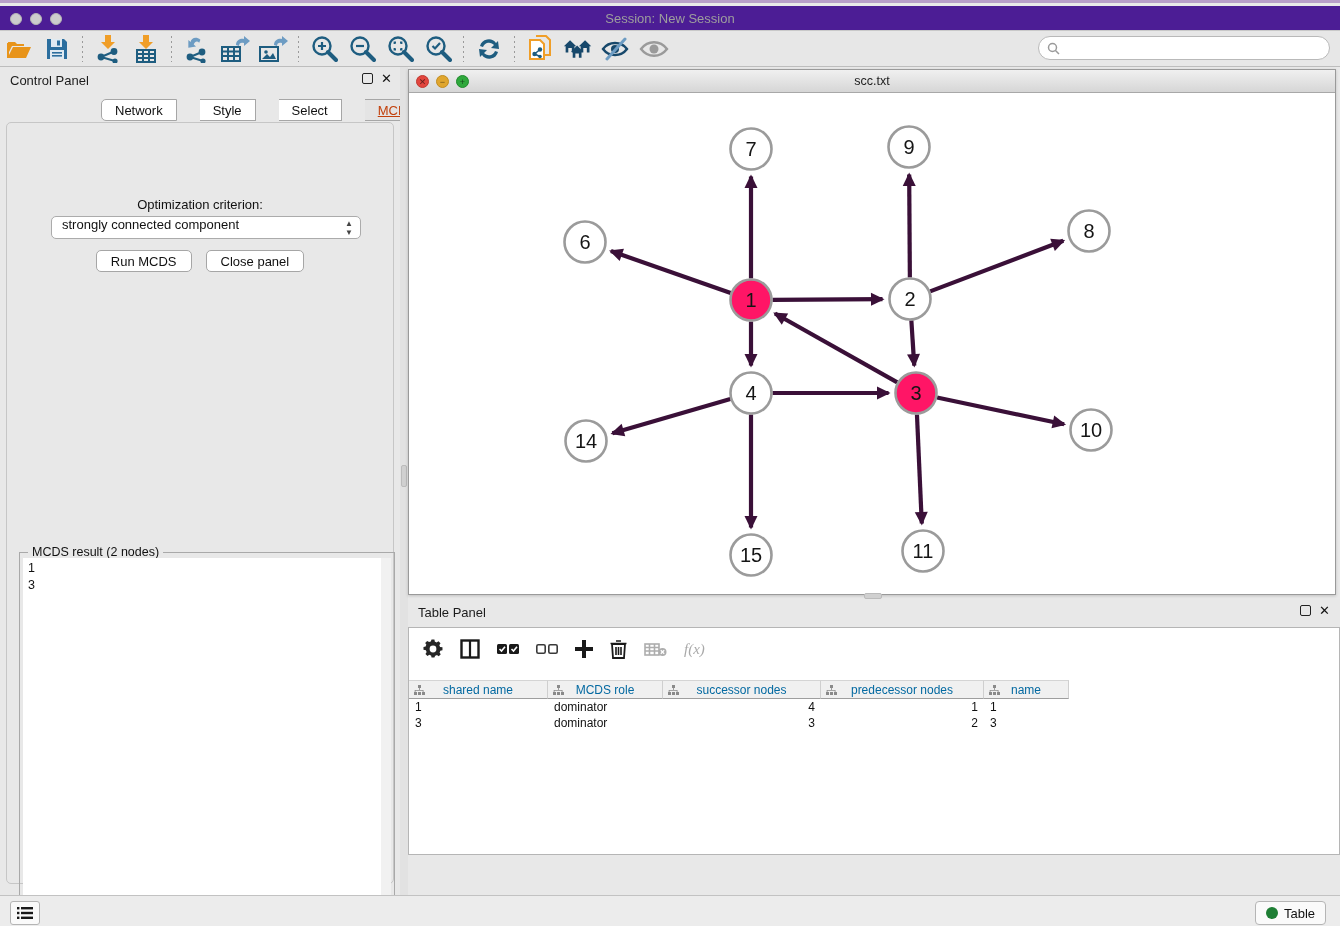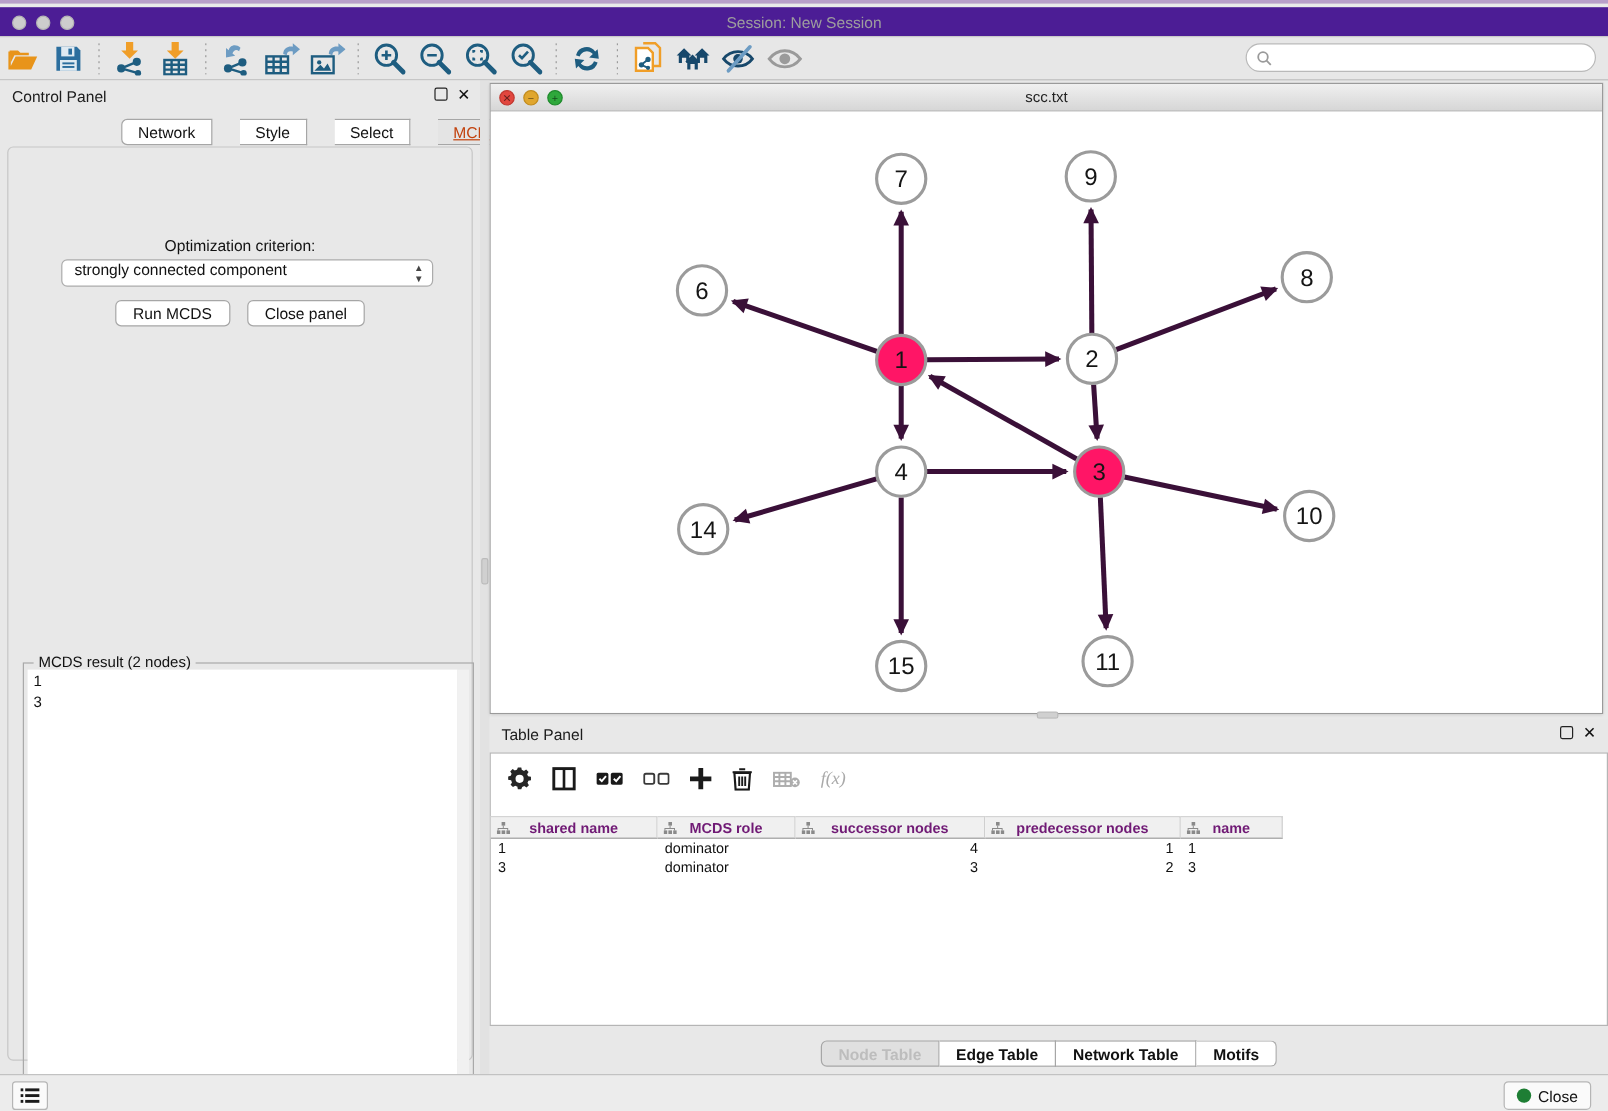--- a/index.html
+++ b/index.html
@@ -94,22 +94,22 @@
   .table-panel { position:absolute; left:408px; top:596px; width:932px; height:296px; background:#e8e8e8; }
   .tp-head { position:absolute; left:0; top:0; width:100%; height:26px; }
   .tp-box { position:absolute; left:0; top:28px; width:932px; height:228px; background:#fff;
     border:1px solid #b5b5b5; }
   .tp-toolbar { position:absolute; left:0; top:0; width:100%; height:42px; display:flex;
     align-items:center; padding-left:14px; gap:17px; }
   .tp-ic { display:flex; align-items:center; justify-content:center; cursor:pointer; }
   .fx { font-family:"Liberation Serif","DejaVu Serif",serif; font-style:italic; font-size:15px; color:#a9a9a9; }
   .thead { position:absolute; left:0; top:52px; height:19px; display:flex; }
   .th { background:#f0f0f0; border-top:1px solid #d4d4d4; border-bottom:1px solid #9e9e9e;
-    border-right:1px solid #cfcfcf; font-size:12px; color:#701a75; display:flex;
-    align-items:center; justify-content:center; gap:5px; position:relative;font-weight:bold; }
+    border-right:1px solid #cfcfcf; font-size:12px; color:#0369a1; display:flex;
+    align-items:center; justify-content:center; gap:5px; position:relative; }
   .th .tree-ic { position:absolute; left:5px; top:4px; }
   .tbody { position:absolute; left:0; top:72px; width:100%; }
   .tr { display:flex; height:16px; font-size:12px; color:#111; cursor:default; }
   .td { padding:0 6px; overflow:hidden; white-space:nowrap; }
   .num { text-align:right; }
 
   .tp-tabs { position:absolute; left:0; bottom:6px; width:100%; display:flex; justify-content:center; }
   .tp-tab { height:22px; padding:0 14px; background:#fff; border:1px solid #a6a6a6; border-left:none;
     font-size:13px; font-weight:bold; display:flex; align-items:center; color:#111; cursor:pointer; }
   .tp-tab:first-child { border-left:1px solid #a6a6a6; border-radius:5px 0 0 5px; }
@@ -533,40 +533,34 @@
           <div class="tr">
             <div class="td" style="width: 139px;">3</div>
             <div class="td" style="width: 115px;">dominator</div>
             <div class="td num" style="width: 158px;">3</div>
             <div class="td num" style="width: 163px;">2</div>
             <div class="td" style="width: 85px;">3</div>
           </div>
         </div>
     </div>
 
-    <div class="tp-tabs">
-      <span class="tp-tab active">Node Table</span>
-      <span class="tp-tab">Edge Table</span>
-      <span class="tp-tab">Network Table</span>
-      <span class="tp-tab">Motifs</span>
-    </div>
   </div>
 
   <div class="statusbar">
     <span class="sb-left-btn">
       <svg width="16" height="14" viewBox="0 0 16 14">
           <g fill="#1a1a1a">
             <rect x="0" y="1" width="2.4" height="2.4"></rect>
             <rect x="4" y="1" width="12" height="2.4"></rect>
             <rect x="0" y="5.8" width="2.4" height="2.4"></rect>
             <rect x="4" y="5.8" width="12" height="2.4"></rect>
             <rect x="0" y="10.6" width="2.4" height="2.4"></rect>
             <rect x="4" y="10.6" width="12" height="2.4"></rect>
           </g>
         </svg>
     </span>
     <span class="memory-btn">
       <span class="mem-dot"></span>
-      <span>Close</span>
+      <span>Table</span>
     </span>
   </div>
 
 </div>
 
 </body></html>

